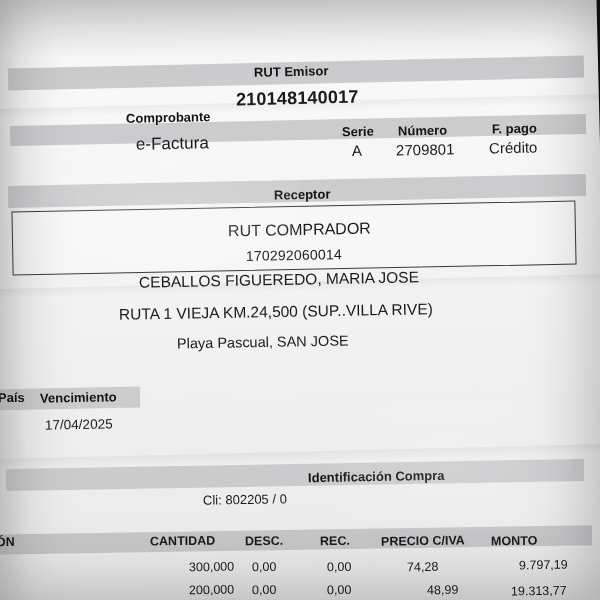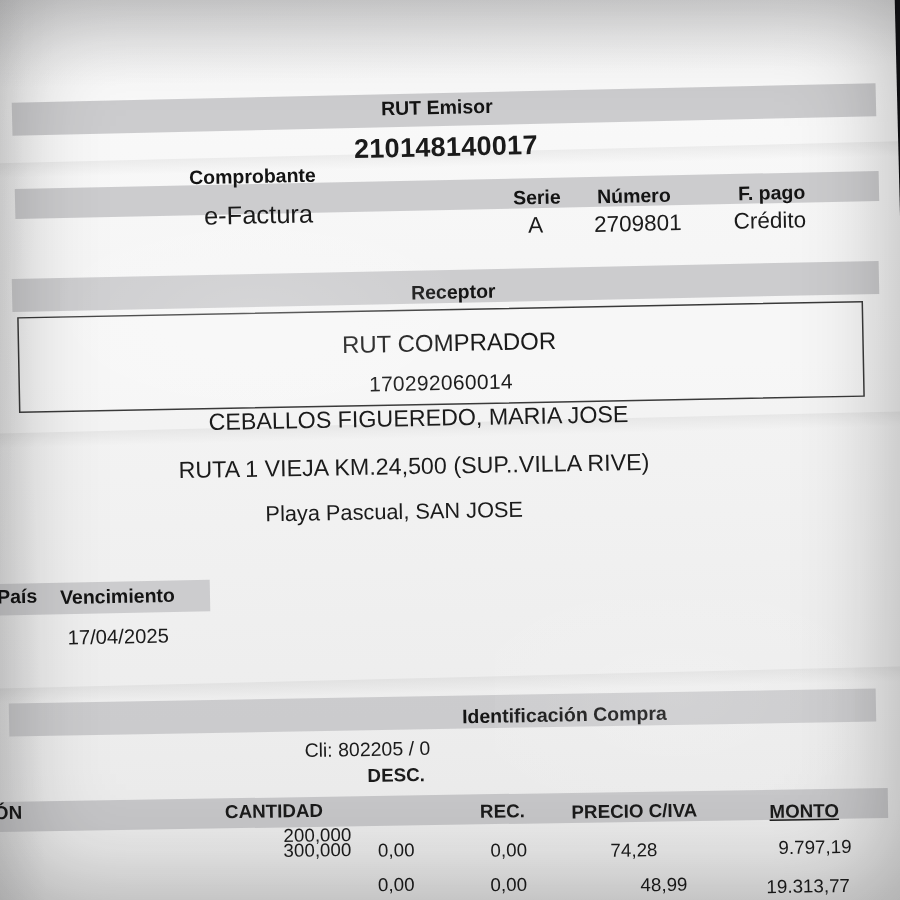--- a/index.html
+++ b/index.html
@@ -172,32 +172,32 @@
     <div class="row lbl bold" style="left:40px; top:390px; transform:rotate(-1.1deg);">Vencimiento</div>
     <div class="row" style="left:45px; top:417px; font-size:13.5px; transform:rotate(-1.1deg);">17/04/2025</div>
 
     <div class="band" style="left:6px; top:464px; width:578px; height:22px; transform:rotate(-1.0deg);"></div>
     <div class="row lbl bold" style="left:308px; top:469px; transform:rotate(-1.0deg);">Identificación Compra</div>
     <div class="row" style="left:203px; top:492px; font-size:13px; transform:rotate(-1.0deg);">Cli: 802205 / 0</div>
 
     <div class="hdr-band" style="left:-8px; top:530px; width:600px; transform:rotate(-0.9deg);"></div>
     <div class="tbl-col bold" style="left:-4px; top:535px; transform:rotate(-0.9deg);">ÓN</div>
     <div class="tbl-col bold" style="left:150px; top:534px; transform:rotate(-0.9deg);">CANTIDAD</div>
-    <div class="tbl-col bold" style="left:245px; top:510px; transform:rotate(-0.9deg);">DESC.</div>
+    <div class="tbl-col bold" style="left:245px; top:534px; transform:rotate(-0.9deg);">DESC.</div>
     <div class="tbl-col bold" style="left:320px; top:534px; transform:rotate(-0.9deg);">REC.</div>
     <div class="tbl-col bold" style="left:381px; top:534px; transform:rotate(-0.9deg);">PRECIO C/IVA</div>
-    <div class="tbl-col bold" style="left:513px; top:534px; transform:rotate(-0.9deg);text-decoration:underline;">MONTO</div>
+    <div class="tbl-col bold" style="left:491px; top:534px; transform:rotate(-0.9deg);">MONTO</div>
 
     <div class="tbl-col" style="left:189px; top:560px; transform:rotate(-0.9deg);">300,000</div>
     <div class="tbl-col" style="left:252px; top:560px; transform:rotate(-0.9deg);">0,00</div>
     <div class="tbl-col" style="left:327px; top:560px; transform:rotate(-0.9deg);">0,00</div>
     <div class="tbl-col" style="left:407px; top:560px; transform:rotate(-0.9deg);">74,28</div>
     <div class="tbl-col" style="left:511px; top:584px; transform:rotate(-0.9deg);">19.313,77</div>
 
-    <div class="tbl-col" style="left:189px; top:550px; transform:rotate(-0.9deg);">200,000</div>
+    <div class="tbl-col" style="left:189px; top:583px; transform:rotate(-0.9deg);">200,000</div>
     <div class="tbl-col" style="left:252px; top:583px; transform:rotate(-0.9deg);">0,00</div>
     <div class="tbl-col" style="left:327px; top:583px; transform:rotate(-0.9deg);">0,00</div>
     <div class="tbl-col" style="left:427px; top:583px; transform:rotate(-0.9deg);">48,99</div>
     <div class="tbl-col" style="left:519px; top:558px; transform:rotate(-0.9deg);">9.797,19</div>
 
   </div>
 
   <div class="glare" style="left:40px; top:150px; width:260px; height:120px; opacity:0.35;"></div>
   <div class="glare" style="left:330px; top:400px; width:240px; height:130px; opacity:0.25;"></div>
   <div class="vignette"></div>

